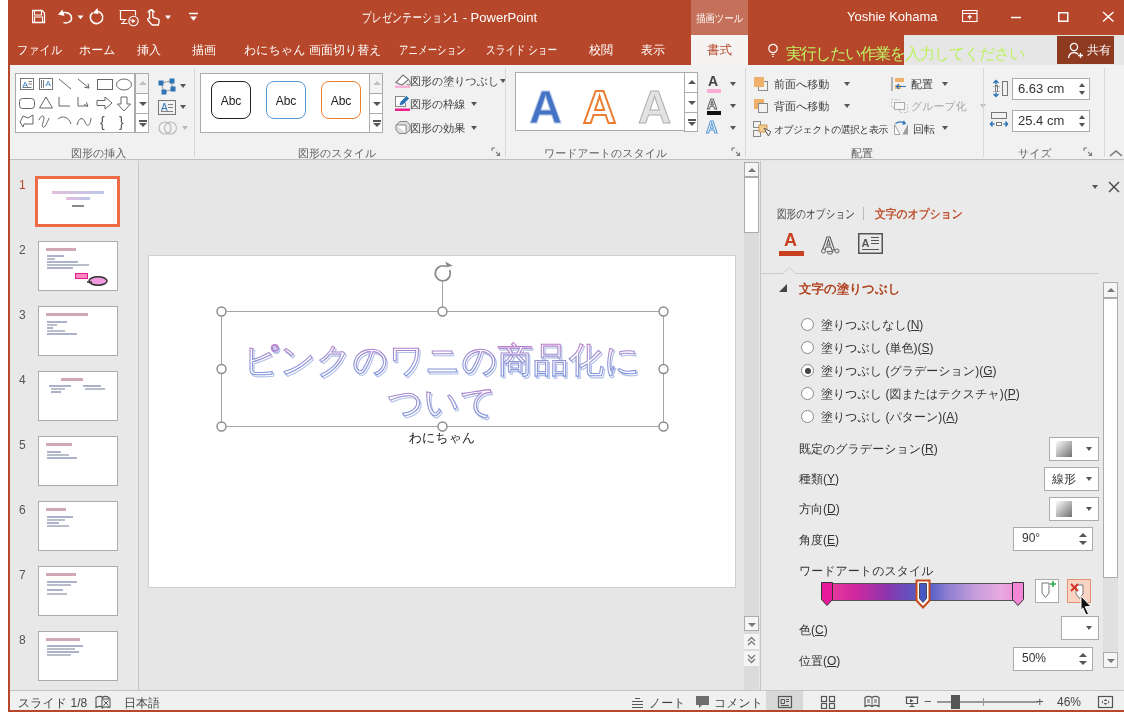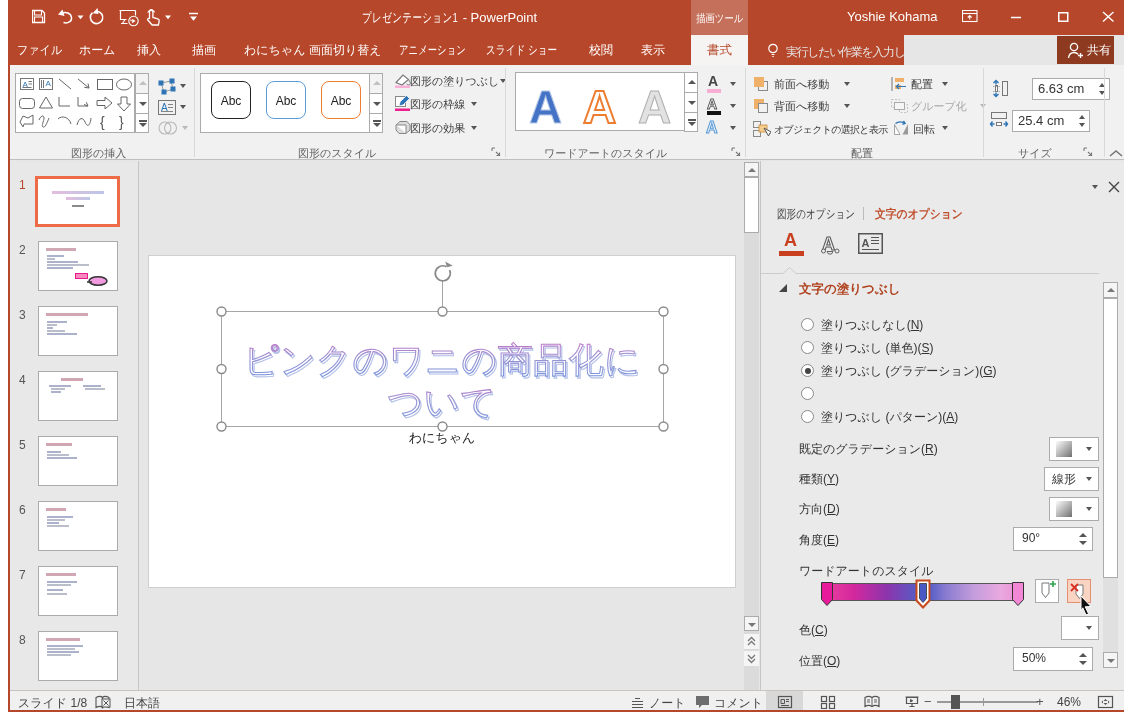--- a/index.html
+++ b/index.html
@@ -108,21 +108,21 @@
   <div class="tab" style="left:301px">画面切り替え</div>
   <div class="tab" style="left:391px"><span style="display:inline-block;transform:scaleX(0.78);transform-origin:left center">アニメーション</span></div>
   <div class="tab" style="left:478px"><span style="display:inline-block;transform:scaleX(0.80);transform-origin:left center">スライド ショー</span></div>
   <div class="tab" style="left:581px">校閲</div>
   <div class="tab" style="left:633px">表示</div>
   <div id="activetab">書式</div>
   <svg class="abs" style="left:757px;top:7px" width="16" height="17" fill="none" stroke="#fff">
     <circle cx="8" cy="6.5" r="4.2" stroke-width="1.2"></circle>
     <path d="M6.3 10.5h3.4M6.6 12.5h2.8M7.3 14.5h1.4" stroke-width="1.1"></path>
   </svg>
-  <div class="abs" style="left:778px;top:9px;font-size:12px;color:#e5e5e5;letter-spacing:-1.35px;white-space:nowrap">実行したい作業を入力してください</div>
+  <div class="abs" style="left:778px;top:9px;font-size:16px;color:#bef264;letter-spacing:-1.35px;white-space:nowrap">実行したい作業を入力してください</div>
   <div id="share">
     <svg class="abs" style="left:8px;top:5px" width="20" height="19" fill="none" stroke="#fff">
       <circle cx="9" cy="6" r="3.6" stroke-width="1.3"></circle>
       <path d="M3.5 17c.5-4 3-5.5 5.5-5.5 1.8 0 3.2.6 4.2 1.8" stroke-width="1.3"></path>
       <path d="M13 14.5h5M15.5 12v5" stroke-width="1.3"></path>
     </svg>
     <span style="position:absolute;left:30px">共有</span>
   </div>
 </div>
 
@@ -324,21 +324,21 @@
   <span class="rbtn-label" style="left:905px;top:57px">回転</span>
   <span class="abs dd" style="left:934px;top:61px"></span>
   <div class="gsep" style="left:975px"></div>
 
   <svg class="abs" style="left:983px;top:14px" width="18" height="20" fill="none">
     <path d="M5 1.5v4M5 13.5v4M2.5 4L5 1.5 7.5 4M2.5 15L5 17.5 7.5 15" stroke="#2E75B6" stroke-width="1.4"></path>
     <rect x="4.5" y="6.5" width="2" height="6" fill="#fff" stroke="#777"></rect>
     <rect x="11.5" y="2.5" width="5" height="14" stroke="#777"></rect>
     <path d="M2 7.5h7M2 12.5h7" stroke="#999" stroke-width="0.8" stroke-dasharray="1.5 1.2"></path>
   </svg>
-  <div class="abs spin" style="left:1004px;top:13px;margin-left:20px;">6.63 cm<span class="sup"></span><span class="sdn"></span></div>
+  <div class="abs spin" style="left:1004px;top:13px;">6.63 cm<span class="sup"></span><span class="sdn"></span></div>
   <svg class="abs" style="left:981px;top:45px" width="20" height="20" fill="none">
     <rect x="2.5" y="2.5" width="15" height="6" stroke="#777"></rect>
     <rect x="7.5" y="12.5" width="5" height="3" fill="#fff" stroke="#777"></rect>
     <path d="M1.5 14h4M14.5 14h4M3.5 11.5L1.5 14l2 2.5M16.5 11.5l2 2.5-2 2.5" stroke="#2E75B6" stroke-width="1.4"></path>
   </svg>
   <div class="abs spin" style="left:1004px;top:45px;">25.4 cm<span class="sup"></span><span class="sdn"></span></div>
   <svg class="abs launcher" style="left:1075px;top:82px" viewBox="0 0 10 10">
         <path d="M1 1v3M1 1h3M5 5l3.2 3.2M8.5 5.5v3h-3" stroke="#777" fill="none" stroke-width="1.1"></path>
       </svg>
   <svg class="abs" style="left:1100px;top:83px" width="16" height="10">
@@ -510,20 +510,21 @@
           <path d="M8 0v8H0z" fill="#444"></path>
         </svg>
     <div class="abs" style="left:38px;top:120px;font-size:12.5px;font-weight:bold;color:#B0421F">文字の塗りつぶし</div>
     <div class="radio" style="left:40px;top:157px"></div>
     <div class="abs lbl" style="left:60px;top:156px">塗りつぶしなし(<u>N</u>)</div>
     <div class="radio" style="left:40px;top:180px"></div>
     <div class="abs lbl" style="left:60px;top:179px">塗りつぶし (単色)(<u>S</u>)</div>
     <div class="radio sel" style="left:40px;top:203px"></div>
     <div class="abs lbl" style="left:60px;top:202px">塗りつぶし (グラデーション)(<u>G</u>)</div>
     <div class="radio" style="left:40px;top:226px"></div>
+    <div class="abs lbl" style="left:60px;top:225px">塗りつぶし (図またはテクスチャ)(<u>P</u>)</div>
     <div class="radio" style="left:40px;top:249px"></div>
     <div class="abs lbl" style="left:60px;top:248px">塗りつぶし (パターン)(<u>A</u>)</div>
     <div class="abs lbl" style="left:38px;top:280px">既定のグラデーション(<u>R</u>)</div>
     <div class="ctl" style="left:288px;top:276px;width:50px">
       <svg width="16" height="16" style="position:absolute;left:6px;top:3px">
             <rect width="16" height="16" fill="url(#pg1)"></rect>
           </svg>
       <span class="dd" style="position:absolute;right:6px;top:9px"></span>
     </div>
     <div class="abs lbl" style="left:38px;top:310px">種類(<u>Y</u>)</div>

